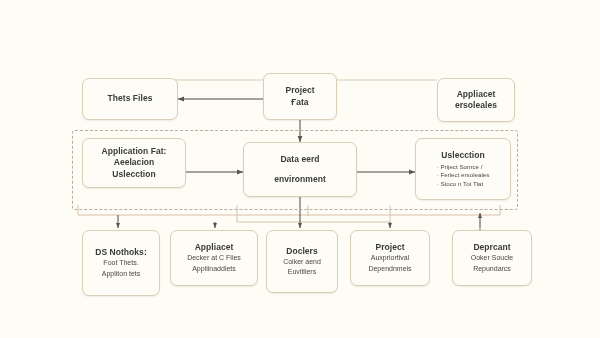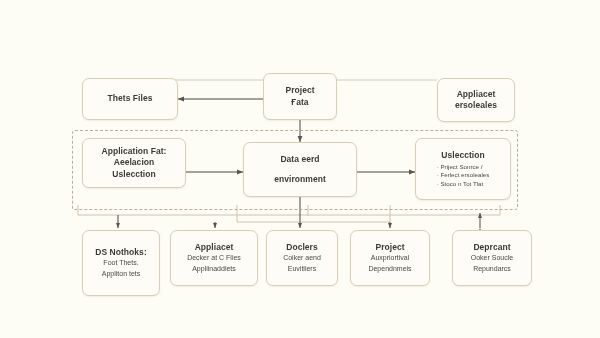--- a/index.html
+++ b/index.html
@@ -164,21 +164,21 @@
     <div class="sub">Appliton tets</div>
   </div>
 
   <div class="node" style="left:170px; top:230px; width:88px; height:56px;">
     <div class="title">Appliacet</div>
     <div class="titlegap"></div>
     <div class="sub">Decker at C Flies</div>
     <div class="sub">Appliinaddiets</div>
   </div>
 
-  <div class="node" style="left:266px; top:230px; width:72px; height:56px;">
+  <div class="node" style="left:266px; top:230px; width:72px; height:63px;">
     <div class="title">Doclers</div>
     <div class="titlegap"></div>
     <div class="sub">Coiker aend</div>
     <div class="sub">Euvitliers</div>
   </div>
 
   <div class="node" style="left:350px; top:230px; width:80px; height:56px;">
     <div class="title">Project</div>
     <div class="titlegap"></div>
     <div class="sub">Auxpriortival</div>

